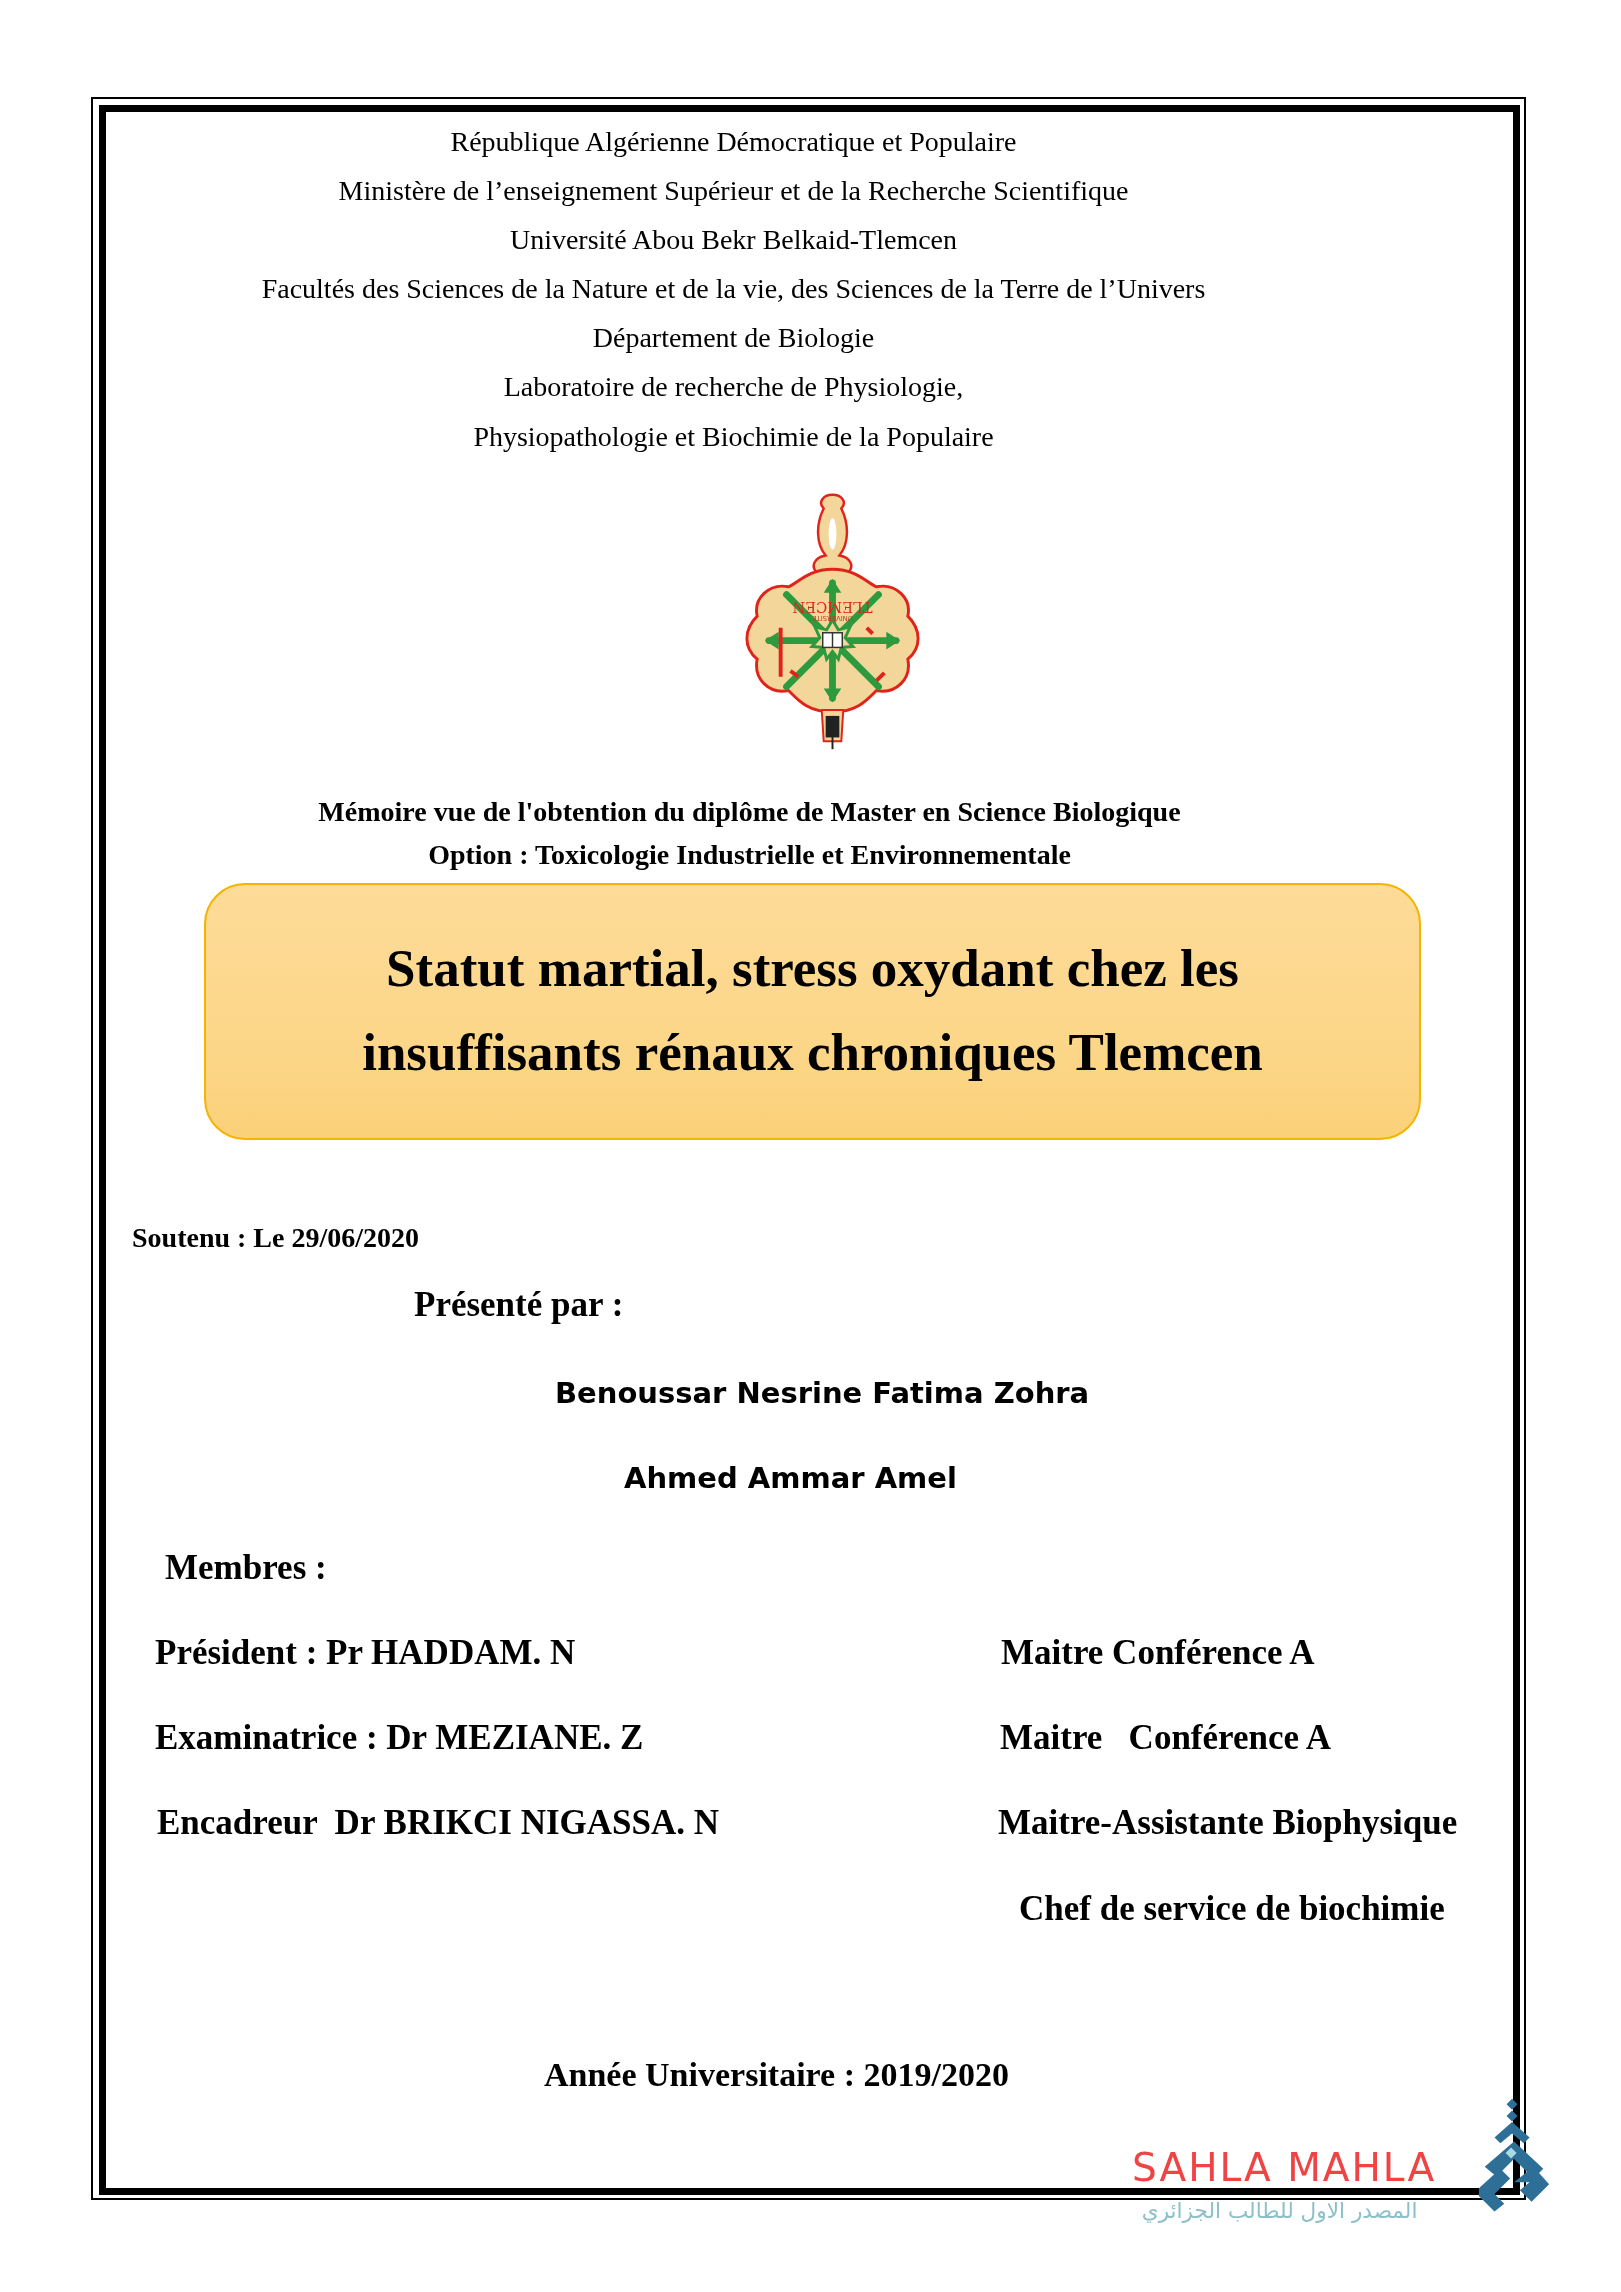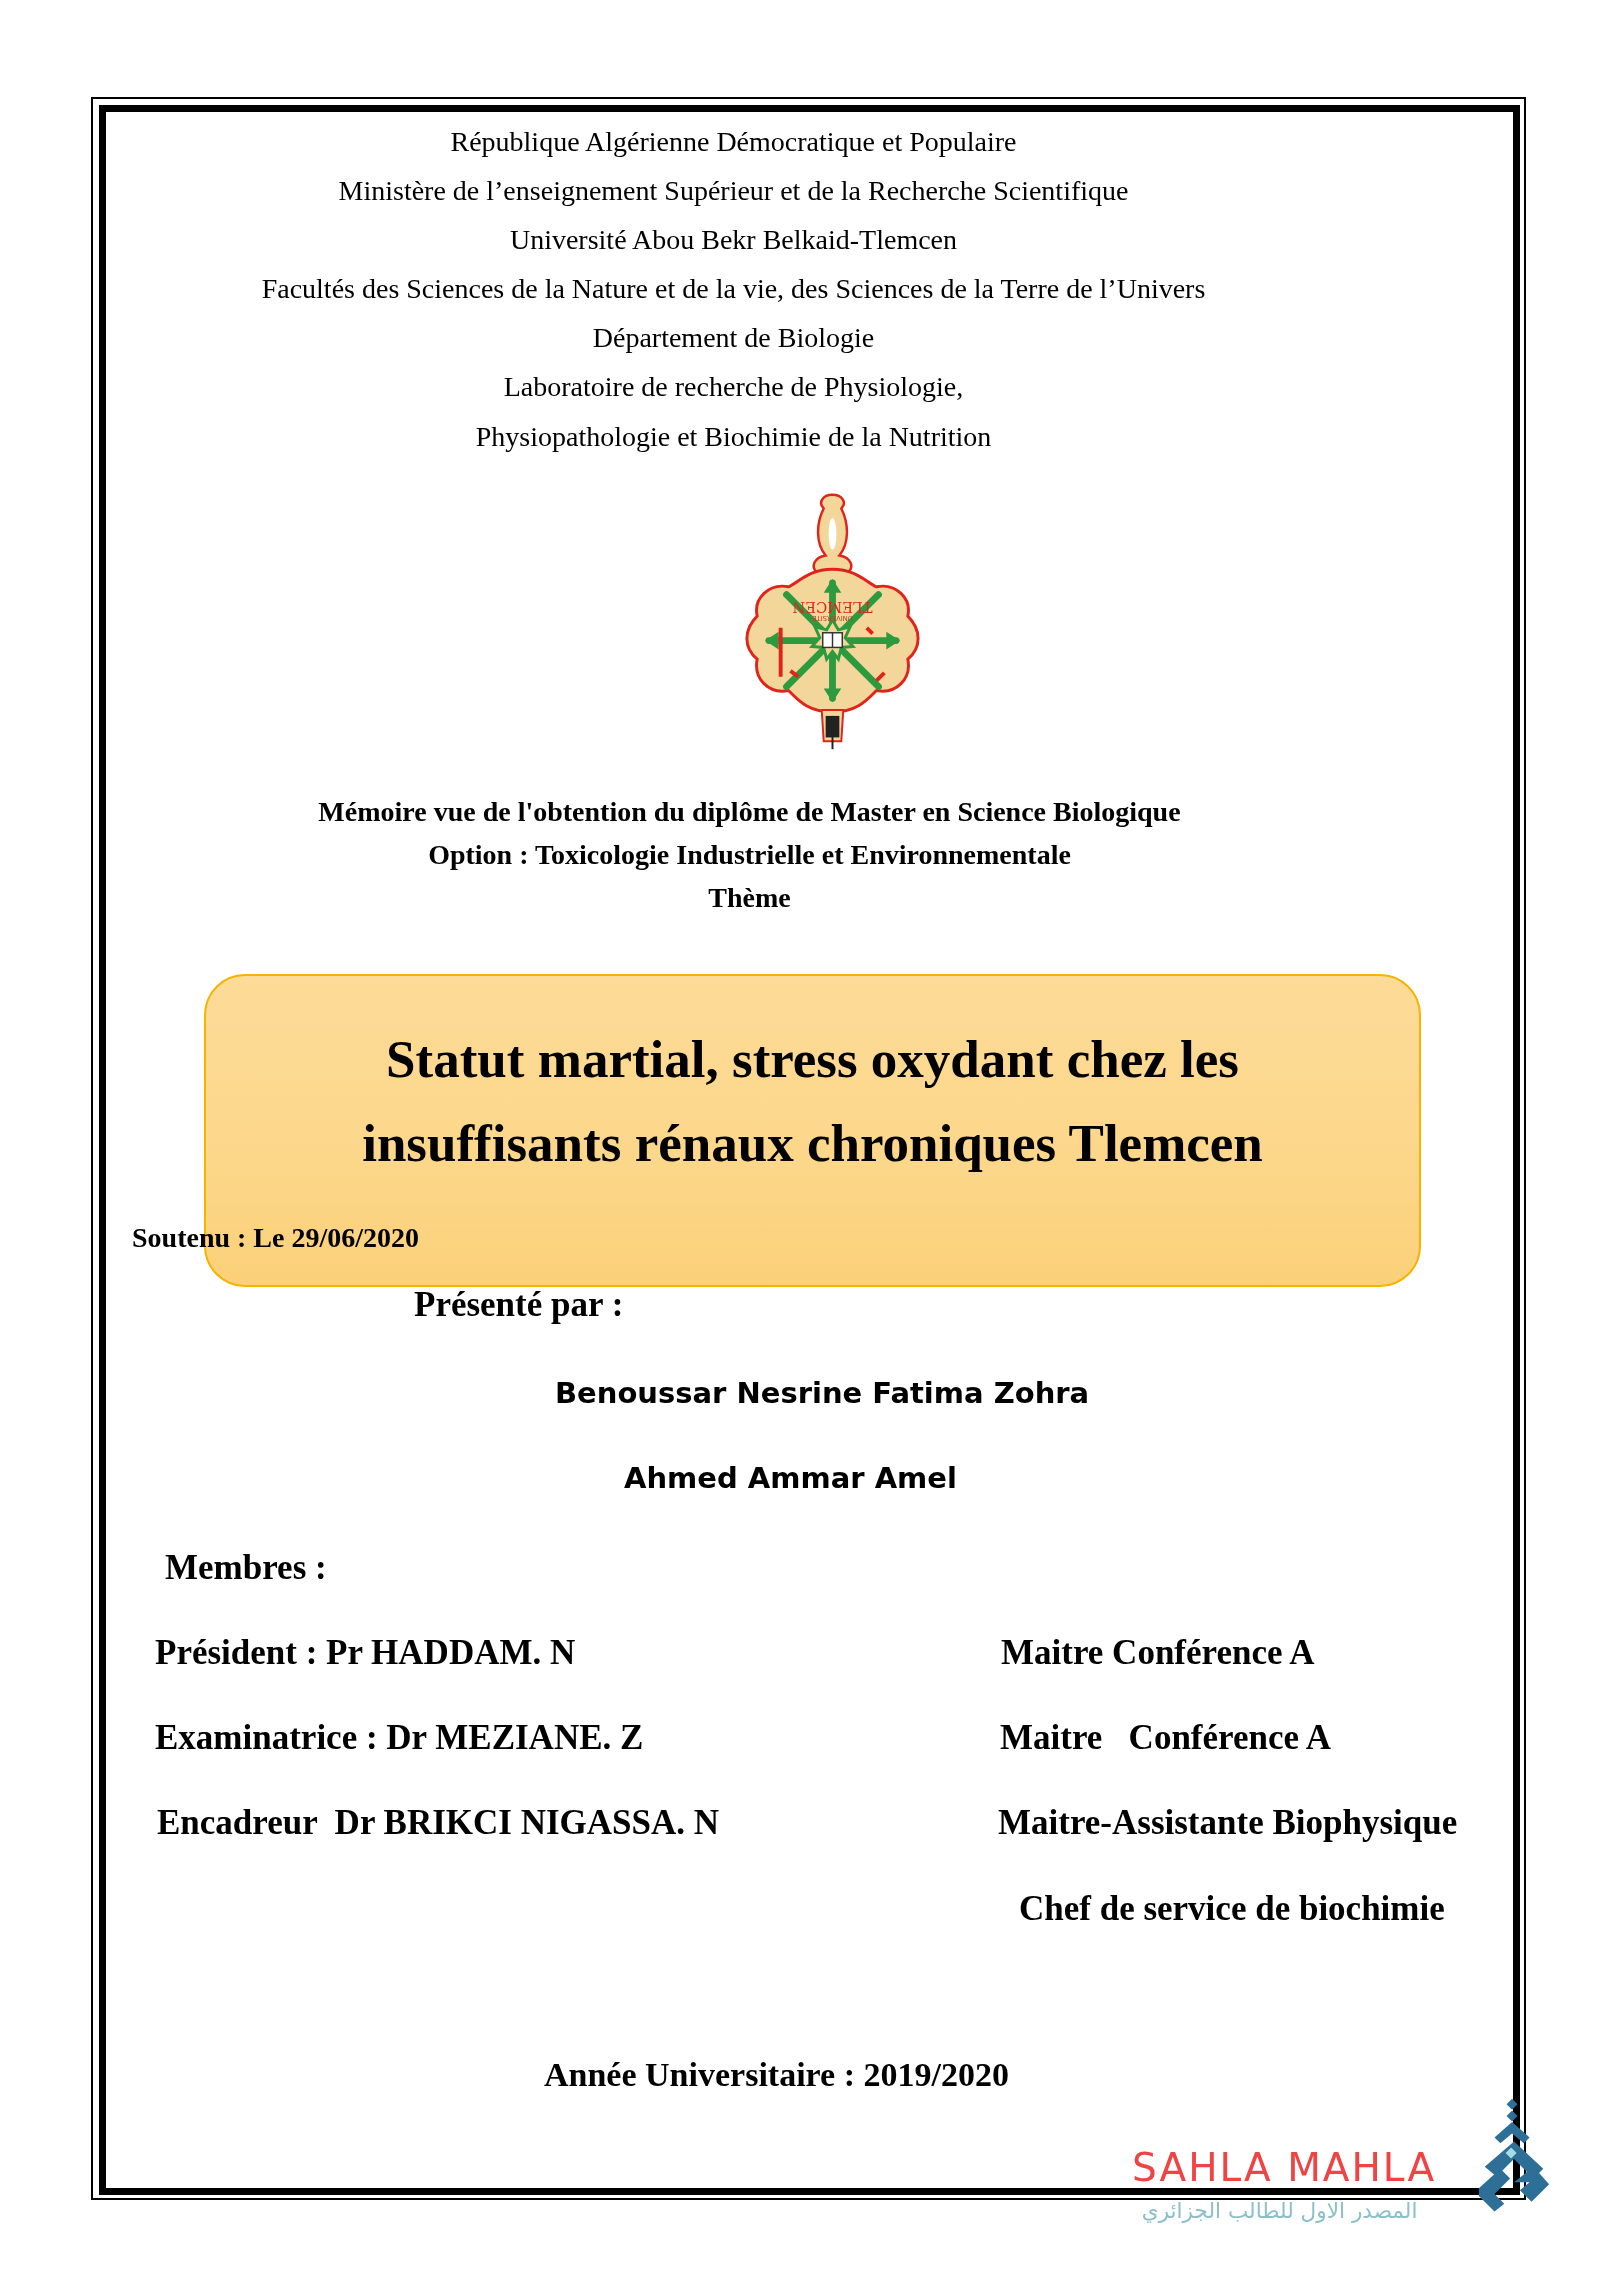--- a/index.html
+++ b/index.html
@@ -6,21 +6,21 @@
     body { width: 1621px; height: 2293px; position: relative; overflow: hidden;
            font-family: "Liberation Serif", serif; color: #000; }
     .frame-outer { position: absolute; left: 91px; top: 97px; width: 1435px; height: 2103px;
                    border: 2.9px solid #000; box-sizing: border-box; }
     .frame-inner { position: absolute; left: 99px; top: 105px; width: 1421px; height: 2090px;
                    border: 7.8px solid #000; box-sizing: border-box; }
     .abs { position: absolute; white-space: nowrap; }
     .center { left: 0; width: 1467px; text-align: center; }
     .hdr { font-size: 28px; line-height: 33px; }
     .memoire { font-size: 28px; font-weight: bold; padding-left: 16px; }
-    .title-box { position: absolute; left: 204px; top: 974px; width: 1217px; height: 313px;
+    .title-box { position: absolute; left: 204px; top: 883px; width: 1217px; height: 257px;
                  border: 2px solid #f4b400; border-radius: 41px; box-sizing: border-box;
                  background: linear-gradient(to bottom, #fddb98 0%, #fcd78a 60%, #fbd079 100%); }
     .title-text { position: absolute; left: 0; top: 41px; width: 100%; text-align: center;
                   font-size: 53px; font-weight: bold; line-height: 84px; }
     .soutenu { left: 132px; top: 1222px; font-size: 28px; font-weight: bold; }
     .presente { left: 414px; top: 1285px; font-size: 35px; font-weight: bold; }
     .names { font-family: "DejaVu Sans", sans-serif; font-weight: bold; font-size: 29px; }
     .membres { left: 165px; top: 1548px; font-size: 35px; font-weight: bold; }
     .member { font-size: 35px; font-weight: bold; }
     .annee { font-size: 34px; font-weight: bold; }
@@ -37,21 +37,21 @@
 
 <div class="frame-outer"></div>
 <div class="frame-inner"></div>
 
 <div class="abs center hdr" style="top:125px">République Algérienne Démocratique et Populaire</div>
 <div class="abs center hdr" style="top:174px">Ministère de l’enseignement Supérieur et de la Recherche Scientifique</div>
 <div class="abs center hdr" style="top:223px">Université Abou Bekr Belkaid-Tlemcen</div>
 <div class="abs center hdr" style="top:272px">Facultés des Sciences de la Nature et de la vie, des Sciences de la Terre de l’Univers</div>
 <div class="abs center hdr" style="top:321px">Département de Biologie</div>
 <div class="abs center hdr" style="top:370px">Laboratoire de recherche de Physiologie,</div>
-<div class="abs center hdr" style="top:420px">Physiopathologie et Biochimie de la Nutrition</div>
+<div class="abs center hdr" style="top:420px">Physiopathologie et Biochimie de la Populaire</div>
 
 <svg class="logo" viewBox="0 0 230 280">
 
   <path d="M115 10 C105 10 100 18 106 24 C98 40 98 60 108 72 C96 74 92 84 100 90 L130 90 C138 84 134 74 122 72 C132 60 132 40 124 24 C130 18 125 10 115 10 Z" fill="#f3d79a" stroke="#e0241b" stroke-width="2.5"></path>
   <ellipse cx="115" cy="50" rx="4" ry="16" fill="#fff"></ellipse>
 
   <path d="M115 86 C140 86 150 100 160 104 C180 100 196 116 192 134 C206 148 206 166 192 178 C196 198 180 214 160 210 C150 220 140 232 115 232 C90 232 80 220 70 210 C50 214 34 198 38 178 C24 166 24 148 38 134 C34 116 50 100 70 104 C80 100 90 86 115 86 Z" fill="#f3d79a" stroke="#e0241b" stroke-width="3"></path>
 
   <g stroke="#2e9a3e" stroke-width="7" stroke-linecap="round" fill="none">
     <line x1="115" y1="100" x2="115" y2="218"></line>

